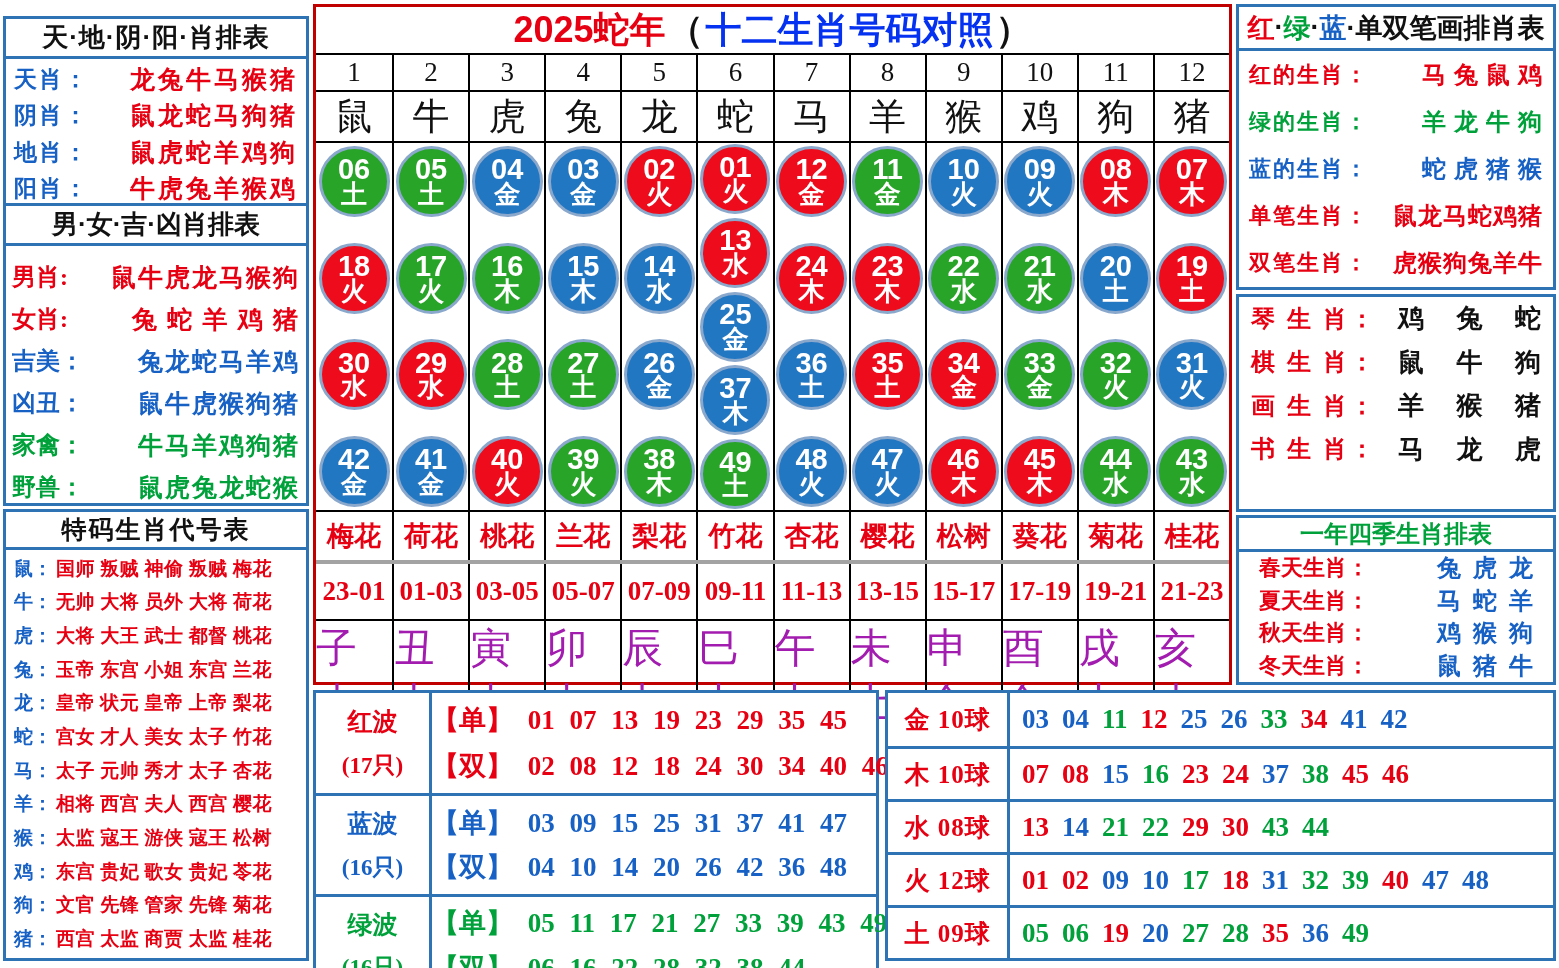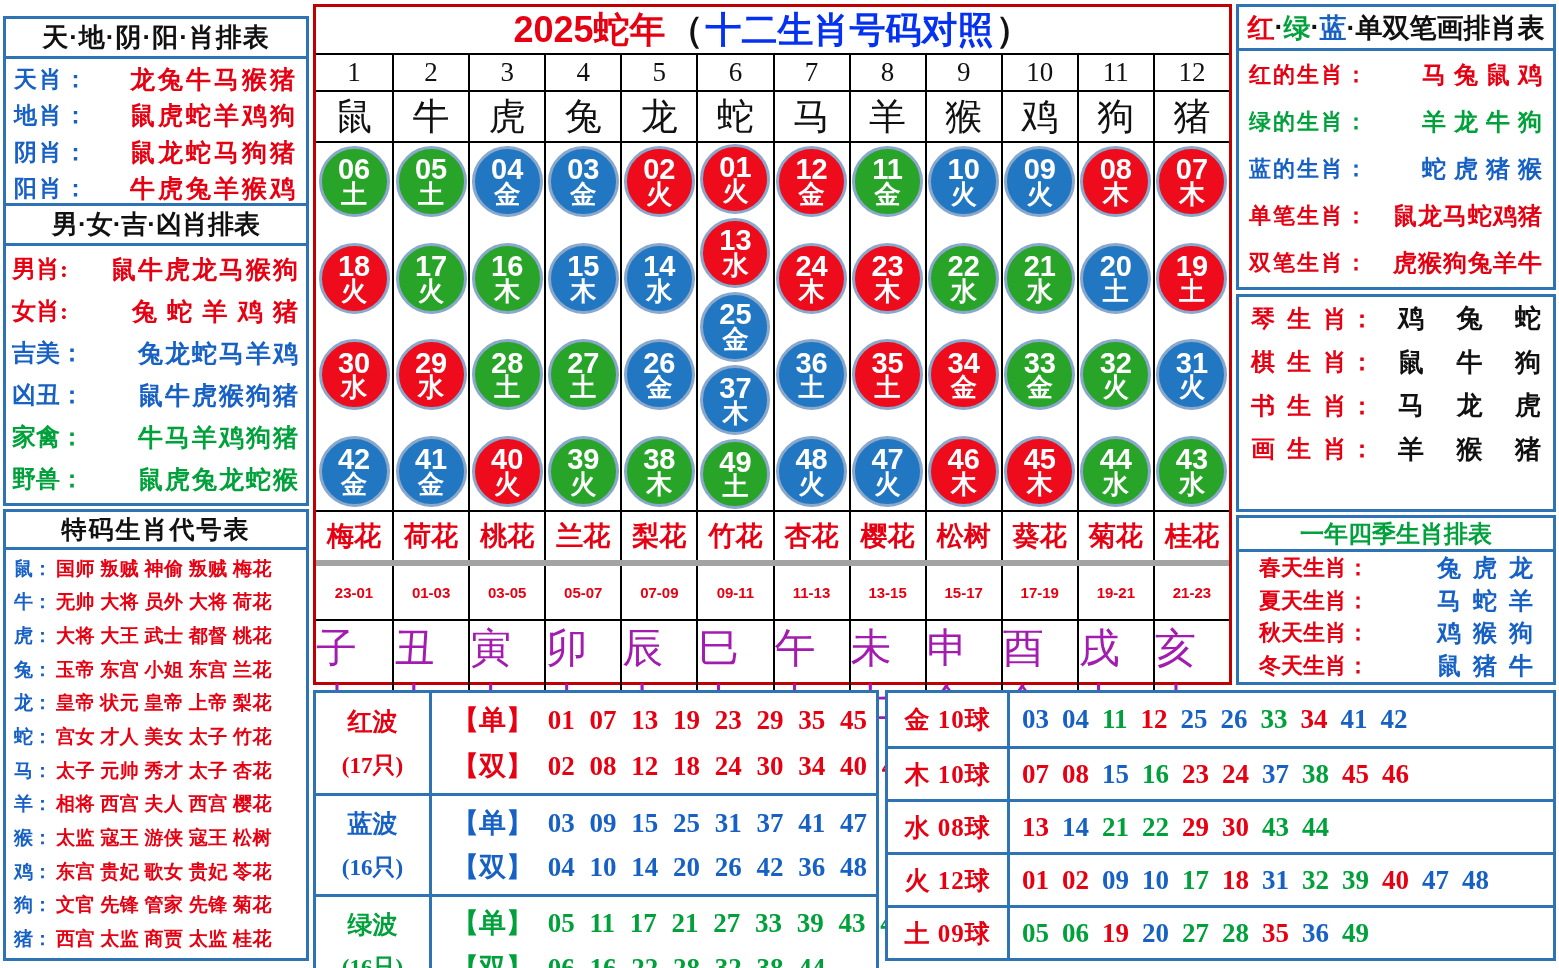--- a/index.html
+++ b/index.html
@@ -21,21 +21,21 @@
   
   #left-panel1 { left:3px; top:16px; width:306px; height:196px; }
   #left-panel1 .panel-title { height:40px; font-size:26px; letter-spacing:1px; }
   #left-panel1 .rows { display:flex; flex-direction:column; justify-content:space-around; height:150px; padding:2px 8px; }
   #left-panel1 .prow { display:flex; justify-content:space-between; align-items:center; font-weight:bold; }
   #left-panel1 .prow .lab { font-size:23px; letter-spacing:2px; }
   #left-panel1 .prow .val { font-size:25px; letter-spacing:3px; }
 
   #left-panel2 { left:3px; top:203px; width:306px; height:303px; }
   #left-panel2 .panel-title { height:40px; font-size:26px; }
-  #left-panel2 .rows { display:flex; flex-direction:column; justify-content:space-around; height:256px; padding:2px 6px; }
+  #left-panel2 .rows { display:flex; flex-direction:column; justify-content:space-around; height:256px; padding:2px 6px;margin-top:8px; }
   #left-panel2 .prow { display:flex; justify-content:space-between; align-items:center; font-weight:bold; }
   #left-panel2 .prow .lab { font-size:24px; }
   #left-panel2 .prow .val { font-size:25px; letter-spacing:2px; }
 
   #left-panel3 { left:3px; top:509px; width:306px; height:452px; }
   #left-panel3 .panel-title { height:38px; font-size:25px; letter-spacing:2px; }
   #left-panel3 .rows { display:flex; flex-direction:column; justify-content:space-around; height:408px; padding:2px 4px 2px 8px; }
   #left-panel3 .prow { display:flex; align-items:center; font-weight:bold; }
   #left-panel3 .prow .lab { font-size:19px; width:42px; flex:none; }
   #left-panel3 .prow .val { font-size:19px; letter-spacing:0.5px; }
@@ -45,21 +45,21 @@
   #mt-title { height:48px; display:flex; align-items:center; justify-content:center; gap:2px;
     font-family:"Liberation Sans", sans-serif; font-weight:bold; font-size:36px; border-bottom:2px solid #000; }
   .grid12 { display:grid; grid-template-columns:repeat(12,1fr); }
   .grid12 > div { border-left:2px solid #000; display:flex; align-items:center; justify-content:center; }
   .grid12 > div:first-child { border-left:none; }
   #mt-nums  { height:35px; font-size:27px; color:#111; }
   #mt-zodiac{ height:51px; font-size:37px; color:#111; border-top:2px solid #000; font-weight:500; }
   #mt-balls { height:369px; border-top:2px solid #000; }
   #mt-balls > div { flex-direction:column; justify-content:space-between; padding:3px 0; }
   #mt-flowers { height:50px; border-top:2px solid #000; font-size:27px; font-weight:bold; }
-  #mt-ranges  { height:59px; border-top:6px solid #a3a3a3; font-family:Liberation Sans, sans-serif; font-size:15px; font-weight:bold; }
+  #mt-ranges  { height:59px; border-top:4px solid #a3a3a3; font-family:Liberation Serif, serif; font-size:27px; font-weight:bold; }
   #mt-branches{ height:59px; border-top:2px solid #000; font-size:41px; color:#a21caf; }
 
   .ball { width:71px; height:71px; border-radius:50%; border:3px solid #8aa8cc; color:#fff;
     display:flex; flex-direction:column; align-items:center; justify-content:center;
     font-family:"Liberation Sans", sans-serif; font-weight:bold; line-height:0.92; flex:none; }
   .ball .bnum { font-size:29px; }
   .ball .belem{ font-size:26px; }
   .ball.red   { background:#ee0b1c; }
   .ball.green { background:#28a428; }
   .ball.blue  { background:#2277c3; }
@@ -89,21 +89,21 @@
   #right-panel3 .prow .val { font-size:24px; word-spacing:6px; }
 
   
   #waves { left:313px; top:690px; width:566px; height:307px; border:3px solid #2e74b5; background:#fff; }
   .wave-sec { display:flex; border-top:3px solid #2e74b5; }
   .wave-sec:first-child { border-top:none; }
   .wave-label { width:116px; flex:none; border-right:3px solid #2e74b5; display:flex; flex-direction:column;
     justify-content:space-evenly; align-items:center; font-weight:bold; }
   .wave-label .wname  { font-size:25px; }
   .wave-label .wcount { font-size:23px; }
-  .wave-lines { flex:1; display:flex; flex-direction:column; justify-content:space-evenly; padding-left:20px; }
+  .wave-lines { flex:1; display:flex; flex-direction:column; justify-content:space-evenly; padding-left:0; }
   .wave-line { font-size:27px; font-weight:bold; word-spacing:8px; white-space:nowrap; }
 
   
   #elements { left:885px; top:690px; width:671px; height:271px; border:3px solid #2e74b5; background:#fff; }
   .elem-row { display:flex; border-top:3px solid #2e74b5; height:53px; }
   .elem-row:first-child { border-top:none; }
   .elem-label { width:122px; flex:none; border-right:3px solid #2e74b5; display:flex; align-items:center;
     justify-content:center; font-size:25px; font-weight:bold; color:#e60012; letter-spacing:1px; }
   .elem-nums { flex:1; display:flex; align-items:center; gap:13px; padding-left:12px; font-size:27px; font-weight:bold; white-space:nowrap; }
 </style>
@@ -111,26 +111,26 @@
 <body>
 
 <div class="abs panel" id="left-panel1">
   <div class="panel-title">天·地·阴·阳·肖排表</div>
   <div class="rows">
       <div class="prow">
         <span class="lab c-blue">天肖：</span>
         <span class="val c-red">龙兔牛马猴猪</span>
       </div>
       <div class="prow">
+        <span class="lab c-blue">阴肖：</span>
+        <span class="val c-red">鼠龙蛇马狗猪</span>
+      </div>
+      <div class="prow">
         <span class="lab c-blue">地肖：</span>
         <span class="val c-red">鼠虎蛇羊鸡狗</span>
-      </div>
-      <div class="prow">
-        <span class="lab c-blue">阴肖：</span>
-        <span class="val c-red">鼠龙蛇马狗猪</span>
       </div>
       <div class="prow">
         <span class="lab c-blue">阳肖：</span>
         <span class="val c-red">牛虎兔羊猴鸡</span>
       </div>
     </div>
 </div>
 
 <div class="abs panel" id="left-panel2">
   <div class="panel-title">男·女·吉·凶肖排表</div>
@@ -554,26 +554,26 @@
   <div class="rows">
       <div class="prow">
         <span class="lab c-red">琴 生 肖：</span>
         <span class="val c-black">鸡 兔 蛇</span>
       </div>
       <div class="prow">
         <span class="lab c-red">棋 生 肖：</span>
         <span class="val c-black">鼠 牛 狗</span>
       </div>
       <div class="prow">
+        <span class="lab c-red">画 生 肖：</span>
+        <span class="val c-black">羊 猴 猪</span>
+      </div>
+      <div class="prow">
         <span class="lab c-red">书 生 肖：</span>
         <span class="val c-black">马 龙 虎</span>
-      </div>
-      <div class="prow">
-        <span class="lab c-red">画 生 肖：</span>
-        <span class="val c-black">羊 猴 猪</span>
       </div>
     </div>
 </div>
 
 <div class="abs panel" id="right-panel3">
   <div class="panel-title">一年四季生肖排表</div>
   <div class="rows">
       <div class="prow">
         <span class="lab c-red">春天生肖：</span>
         <span class="val c-blue">兔 虎 龙</span>

